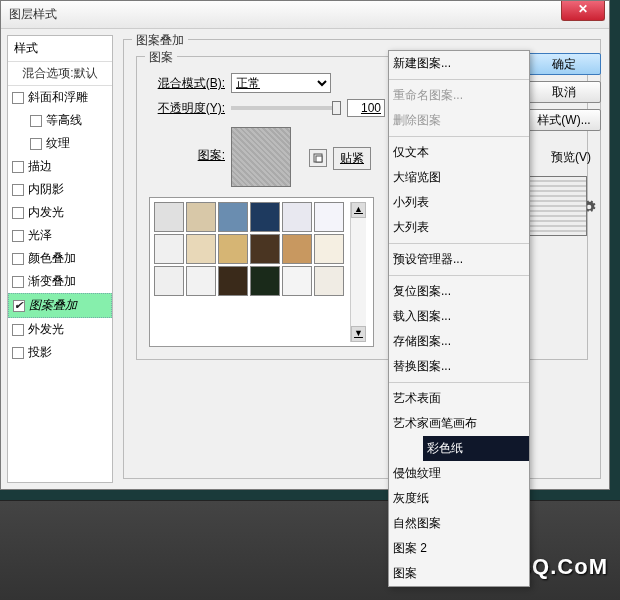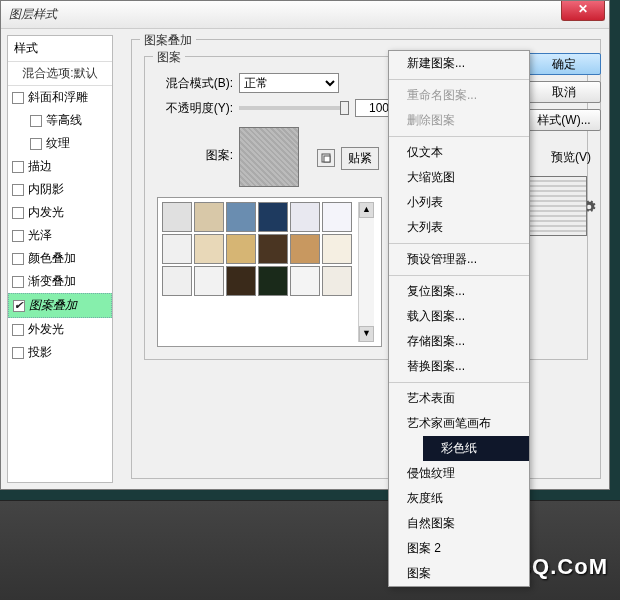--- a/index.html
+++ b/index.html
@@ -1,30 +1,30 @@
 <!DOCTYPE html>
 <html><head>
 <meta charset="utf-8">
 <style>
 * { box-sizing: border-box; margin: 0; padding: 0; font-family: "Microsoft YaHei", SimSun, sans-serif; font-size: 12px; }
 body { background: #1a3a3a; width: 620px; height: 600px; overflow: hidden; position: relative; }
 .dialog { position: absolute; left: 0; top: 0; width: 610px; height: 490px; background: #f0f0f0; border: 1px solid #7a7a7a; }
 .titlebar { height: 28px; background: linear-gradient(#fdfdfd, #e8e8e8); border-bottom: 1px solid #ccc; display: flex; align-items: center; padding-left: 8px; }
-.titlebar-text { color: #333; font-style: italic; }
+.titlebar-text { color: #333; }
 .close-btn { position: absolute; right: 4px; top: 0; width: 44px; height: 20px; background: linear-gradient(#e67,#c23); border: 1px solid #933; border-top: none; border-radius: 0 0 3px 3px; color: #fff; text-align: center; line-height: 17px; font-weight: bold; }
 .body { display: flex; height: calc(100% - 28px); }
 .sidebar { width: 106px; border: 1px solid #bbb; margin: 6px 0 6px 6px; background: #fff; }
 .side-head { padding: 4px 6px; border-bottom: 1px solid #ddd; }
 .side-sub { padding: 3px 6px; border-bottom: 1px solid #ddd; color: #333; text-align: center; }
 .side-item { display: flex; align-items: center; padding: 3px 4px; gap: 4px; }
 .side-item.indent { padding-left: 22px; }
 .chk { width: 12px; height: 12px; border: 1px solid #888; background: #fff; display: inline-block; position: relative; }
 .chk.on::after { content: "✔"; position: absolute; left: 0; top: -2px; font-size: 11px; color: #222; }
 .side-item.sel { background: #86efac; border: 1px dotted #7aa; font-style: italic; }
-.main { flex: 1; padding: 6px 8px 6px 18px; position: relative; }
+.main { flex: 1; padding: 6px 8px 6px 10px; position: relative; text-decoration: underline; }
 .group { border: 1px solid #bbb; padding: 10px 12px 12px; margin-top: 4px; position: relative; height: 440px; }
 .group::before { content: attr(data-label); position: absolute; top: -8px; left: 8px; background: #f0f0f0; padding: 0 4px; color: #333; }
 .inner-group { border: 1px solid #bbb; padding: 10px 12px 12px; position: relative; margin-top: 6px; }
 .inner-group::before { content: attr(data-label); position: absolute; top: -8px; left: 8px; background: #f0f0f0; padding: 0 4px; color: #333; }
 .row { display: flex; align-items: center; margin: 6px 0; gap: 6px; }
 .row label { width: 76px; text-align: right; }
 select.combo { width: 100px; border: 1px solid #888; background: #fff; height: 20px; }
 .slider-track { height: 4px; background: #ccc; width: 110px; position: relative; }
 .slider-thumb { position: absolute; right: 0; top: -5px; width: 9px; height: 14px; background: #eee; border: 1px solid #777; }
 input.num { width: 38px; border: 1px solid #888; text-align: right; padding: 1px 3px; }
@@ -35,21 +35,21 @@
 .swatch-panel { margin-top: 10px; border: 1px solid #999; background: #fff; padding: 4px; width: 225px; height: 150px; display: flex; position: relative; }
 .swatch-grid { display: flex; flex-wrap: wrap; gap: 2px; width: 196px; align-content: flex-start; }
 .sw { width: 30px; height: 30px; border: 1px solid #888; }
 .gear-wrap { position: absolute; right: -22px; top: 2px; }
 .gear { width: 16px; height: 16px; display: inline-flex; align-items: center; justify-content: center; }
 .right-col { position: absolute; right: 8px; top: 52px; width: 74px; display: flex; flex-direction: column; gap: 6px; }
 .btn { border: 1px solid #888; background: linear-gradient(#fefefe,#e4e4e4); height: 22px; text-align: center; line-height: 20px; border-radius: 2px; }
 .btn.primary { background: linear-gradient(#cfeaff,#9fd0f5); border-color: #3b7abd; }
 .preview-box { width: 60px; height: 60px; border: 1px solid #777; background: repeating-linear-gradient(0deg,#eee,#eee 3px,#ccc 3px,#ccc 5px); margin-top: 4px; }
 .menu { position: absolute; left: 388px; top: 50px; width: 142px; background: #f4f4f4; border: 1px solid #999; box-shadow: 2px 2px 6px rgba(0,0,0,0.3); z-index: 10; }
-.mi { padding: 4px 18px; white-space: nowrap; position: relative; }
+.mi { padding: 4px 4px; white-space: nowrap; position: relative; }
 .mi.sep { height:0; padding:0; border-top:1px solid #ccc; margin:3px 0; }
 .mi.dis { color: #999; }
 .mi.sel { background: #0f172a; color: #fff; margin-left: 34px; }
 .mi.chk-on::before { content: "✔"; position: absolute; left: 4px; }
 .scrollbar { width: 16px; background: #eee; border-left: 1px solid #ccc; display: flex; flex-direction: column; }
 .sb-btn { height: 16px; background: #ddd; border: 1px solid #bbb; text-align: center; font-size: 9px; line-height: 13px; }
 .sb-track { flex: 1; background: #f4f4f4; }
 .watermark { position: absolute; right: 12px; bottom: 20px; font-size: 22px; font-weight: bold; color: #fff; text-shadow: 1px 1px 2px #000; letter-spacing: 1px; }
 .bottom-strip { position:absolute; left:0; bottom:0; width:620px; height:100px; background: linear-gradient(#444,#333); border-top:1px solid #222; }
 </style>

